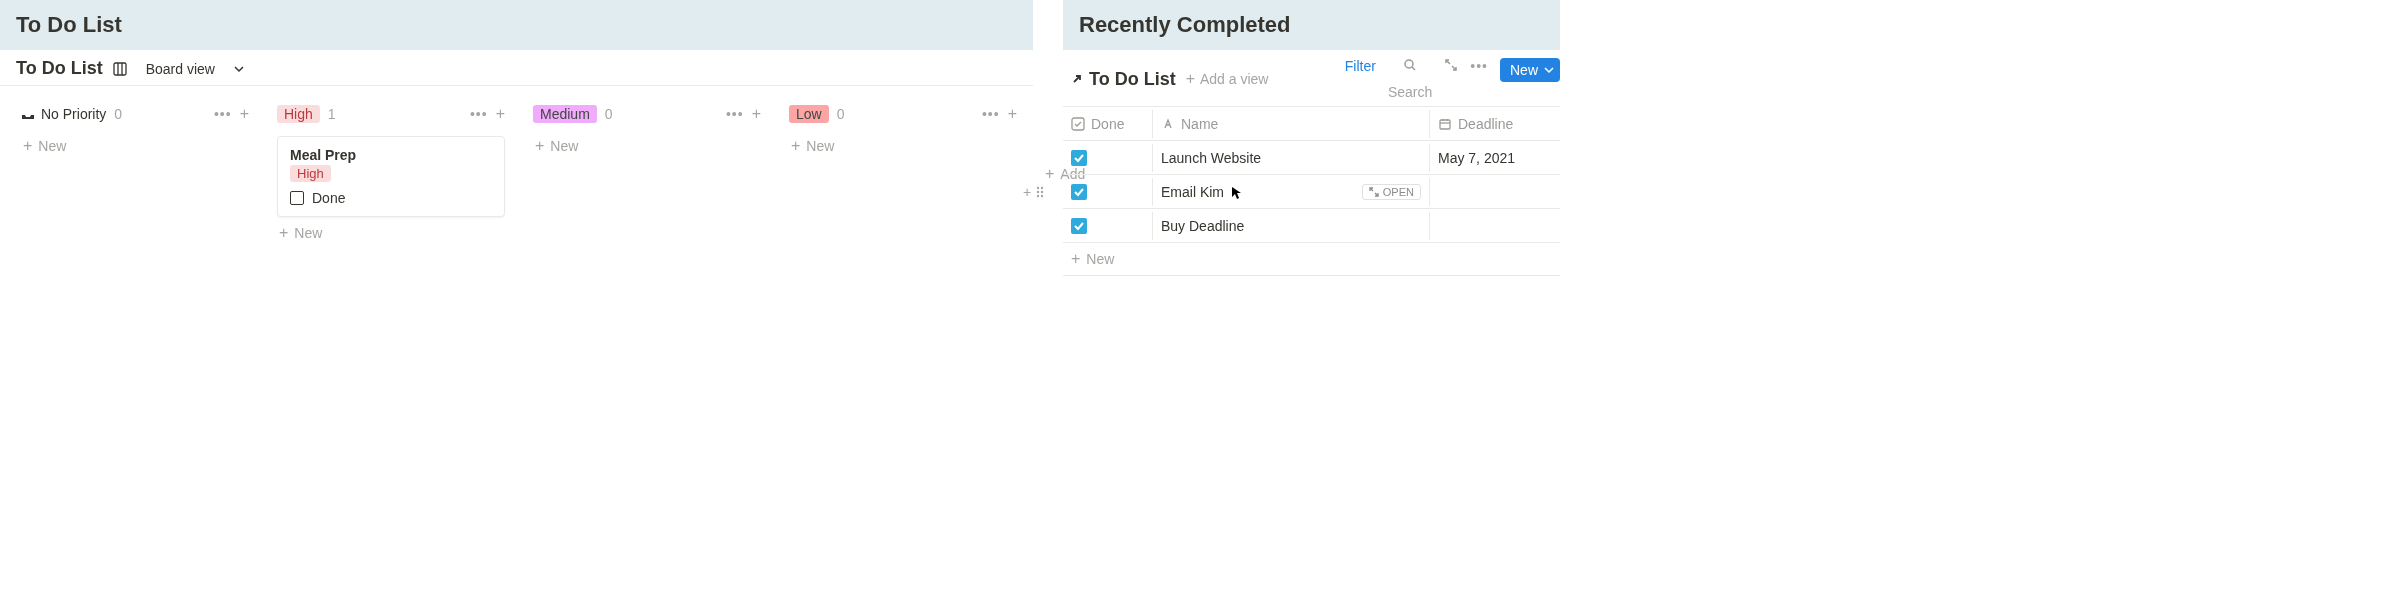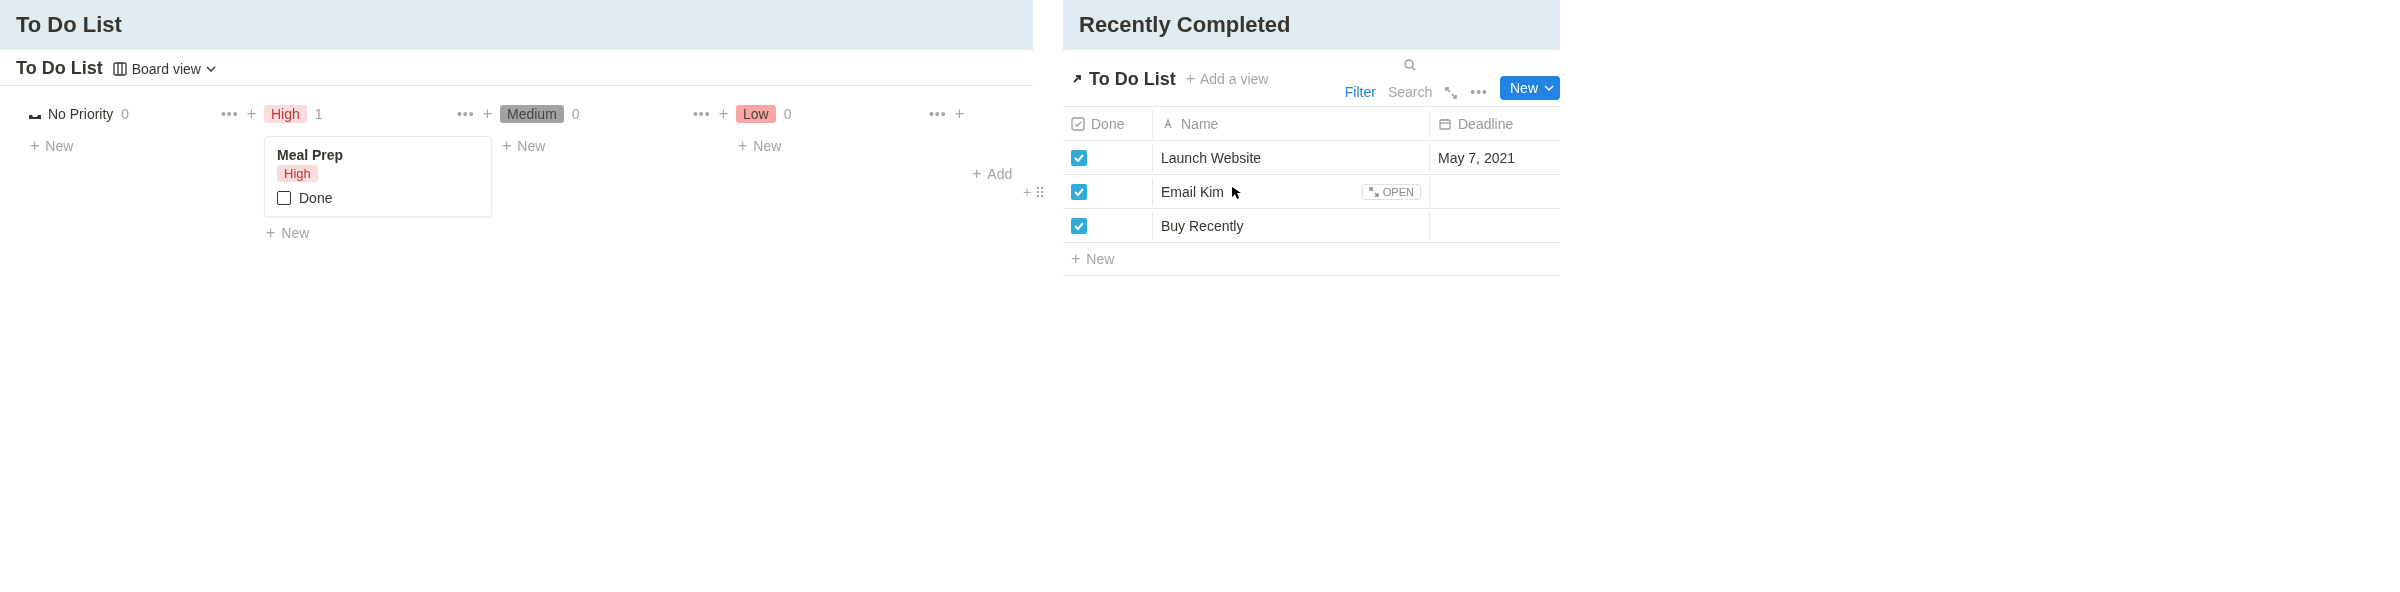--- a/index.html
+++ b/index.html
@@ -38,38 +38,38 @@
       gap: 10px;
       border-bottom: 1px solid #e9e9e7;
     }
     .db-title {
       font-size: 18px;
       font-weight: 700;
     }
     .db-view-selector {
       display: flex;
       align-items: center;
-      gap: 5px;
+      gap: 19px;
       color: #37352f;
       cursor: pointer;
       font-size: 14px;
     }
     .icon {
       display: inline-flex;
       align-items: center;
       justify-content: center;
     }
     .chevron-down {
       width: 10px;
       height: 10px;
     }
     .board {
       display: flex;
-      padding: 12px 28px;
-      gap: 8px;
+      padding: 12px 21px;
+      gap: 28px;
     }
     .board-col {
       width: 228px;
       flex-shrink: 0;
     }
     .board-col-header {
       display: flex;
       align-items: center;
       gap: 8px;
       min-height: 32px;
@@ -79,21 +79,21 @@
       border-radius: 3px;
       font-size: 14px;
     }
     .col-tag.no-priority {
       display: flex;
       align-items: center;
       gap: 6px;
       padding: 0;
     }
     .col-tag.high { background: #fadcdc; color: #b93a3f; }
-    .col-tag.medium { background: #a3a3a3; color: #454545; }
+    .col-tag.medium { background: #f0abfc; color: #454545; }
     .col-tag.low { background: #fca5a5; color: #454545; }
     .col-count {
       color: #a5a5a1;
       font-size: 14px;
     }
     .col-actions {
       margin-left: auto;
       display: flex;
       align-items: center;
       gap: 8px;
@@ -184,21 +184,21 @@
     .add-view {
       color: #a5a5a1;
       display: flex;
       align-items: center;
       gap: 5px;
       cursor: pointer;
     }
     .right-toolbar {
       margin-left: auto;
       display: flex;
-      align-items: flex-end;
+      align-items: flex-start;
       gap: 12px;
     }
     .filter-link {
       color: #2383e2;
       cursor: pointer;
     }
     .toolbar-search {
       color: #a5a5a1;
       display: flex;
       align-items: center;
@@ -538,21 +538,21 @@
 
     <div class="table-row">
       <div class="cell cell-done">
         <span class="checkbox-checked">
           <svg width="12" height="12" viewBox="0 0 12 12">
               <path d="M2 6 L5 9 L10 3" fill="none" stroke="#fff" stroke-width="2"></path>
             </svg>
         </span>
       </div>
       <div class="cell cell-name">
-        <span>Buy Recently</span>
+        <span>Buy Deadline</span>
       </div>
       <div class="cell cell-deadline">
         <span></span>
       </div>
     </div>
 
     <div class="table-new-row">
       <span class="plus">+</span>
       <span>New</span>
     </div>

